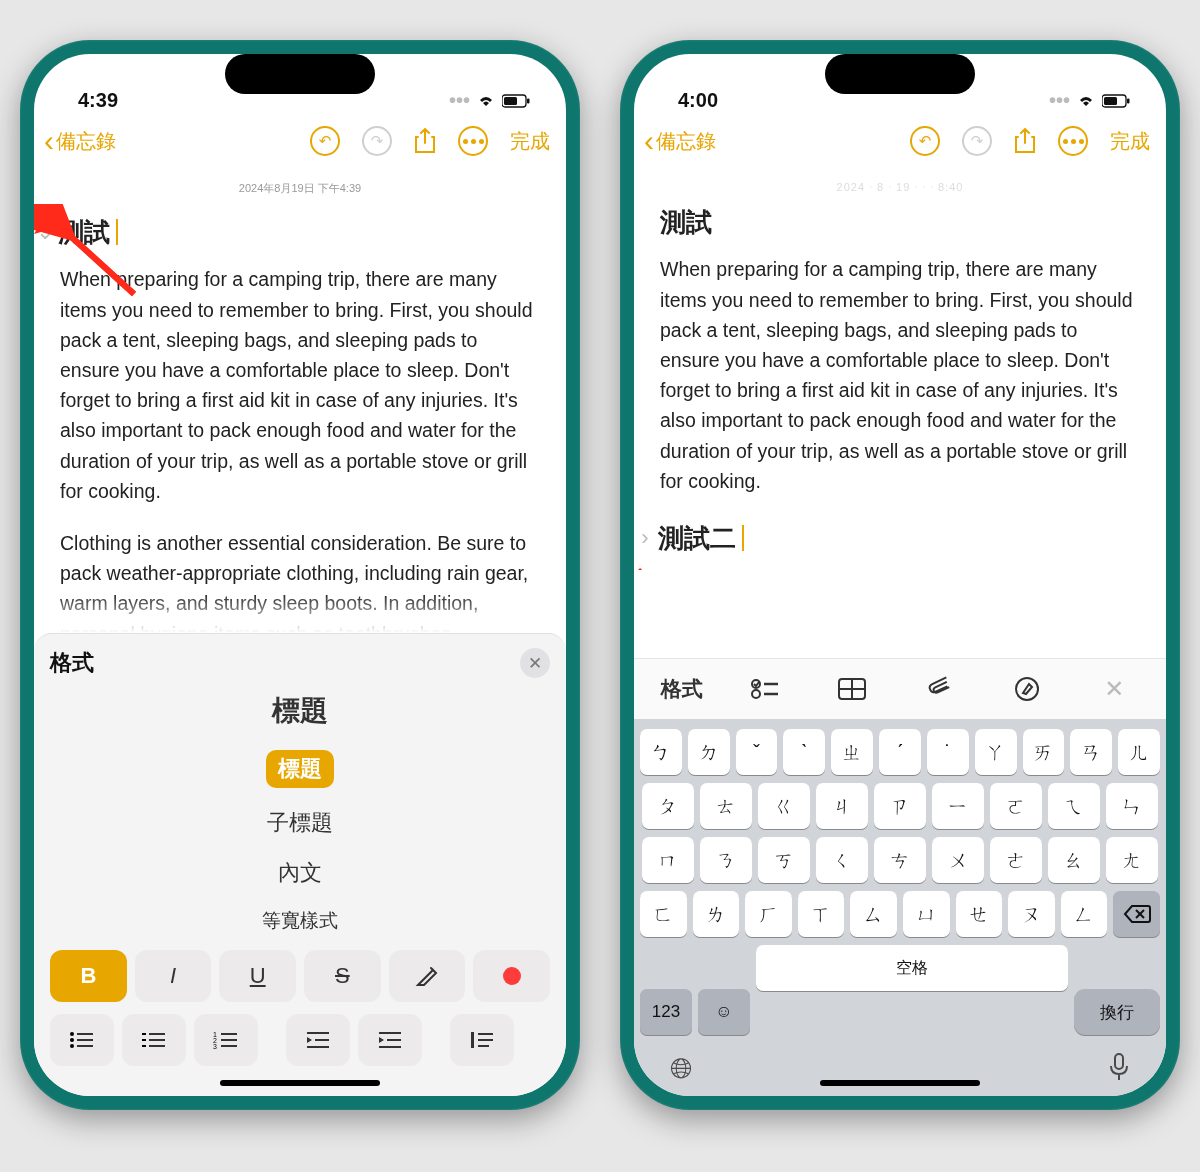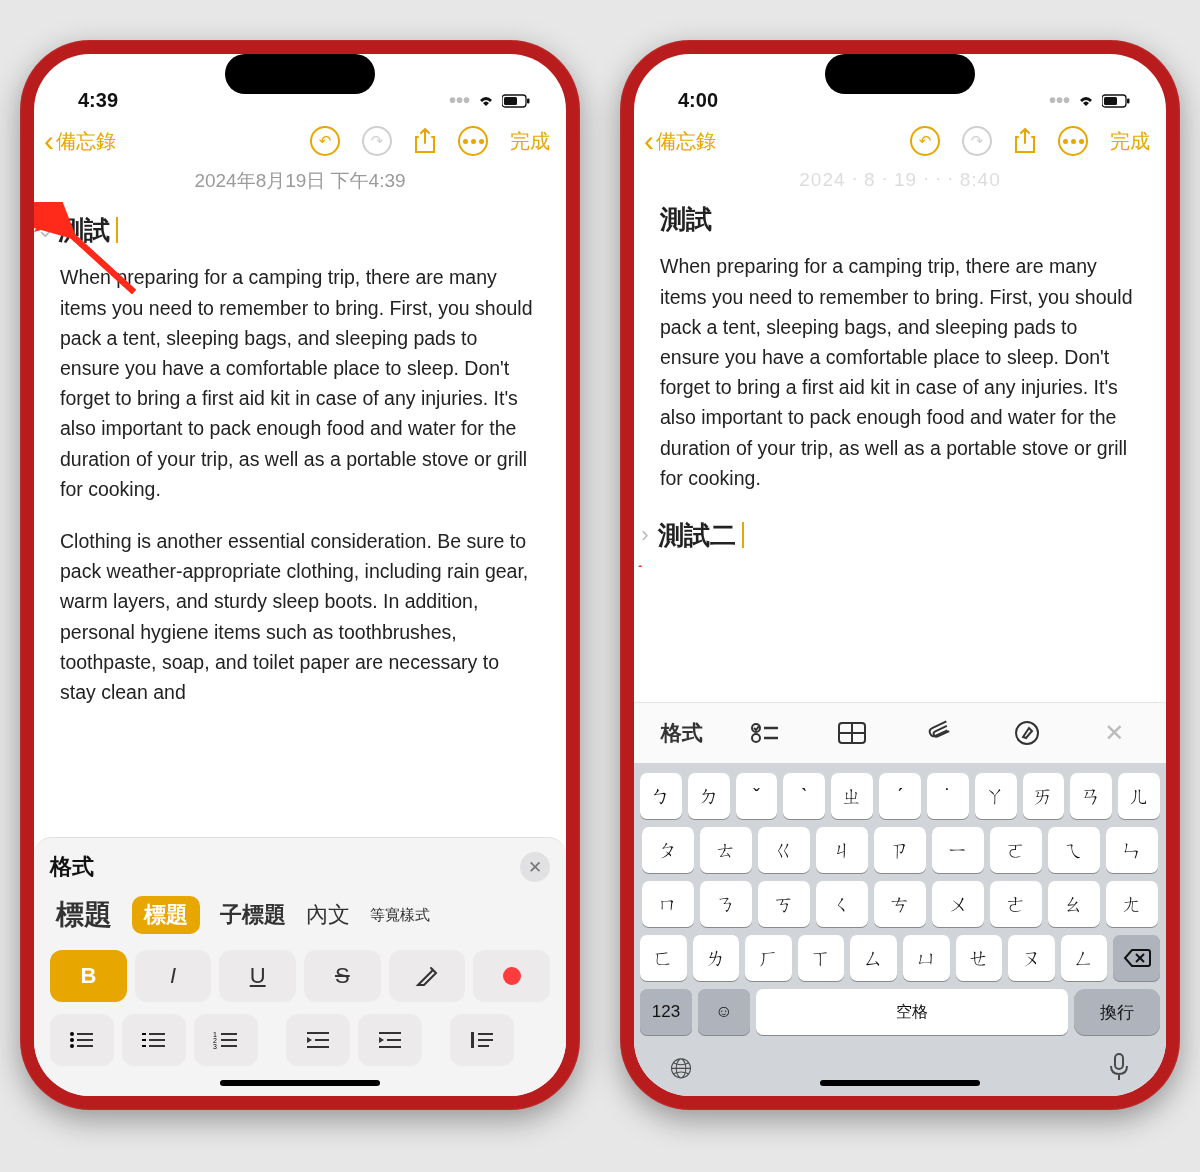--- a/index.html
+++ b/index.html
@@ -7,21 +7,21 @@
     background: #e7e7e7;
     font-family: -apple-system, "Helvetica Neue", Arial, sans-serif;
     display: flex;
     justify-content: center;
     gap: 40px;
     padding: 40px 20px;
   }
   .phone {
     width: 580px;
     height: 1070px;
-    background: #b91c1c;
+    background: #0f766e;
     border-radius: 70px;
     padding: 14px;
     position: relative;
     box-shadow: 0 10px 30px rgba(0,0,0,.35), inset 0 0 3px rgba(255,255,255,.15);
   }
   .screen {
     width: 100%;
     height: 100%;
     background: #fff;
     border-radius: 56px;
@@ -62,22 +62,22 @@
   .tb-left { display:flex; align-items:center; gap:2px; }
   .tb-right { display:flex; align-items:center; gap:22px; font-size:21px; }
   .tb-btn { font-size: 20px; color:#e7a600; display:flex; align-items:center; }
   .tb-btn.dim { color:#cfcfcf; }
   .icon-circle { width:30px; height:30px; border:2px solid currentColor; border-radius:50%; display:flex; align-items:center; justify-content:center; font-size:15px; }
   .icon-dots { display:flex; gap:3px; }
   .icon-dots span { width:5px; height:5px; background:currentColor; border-radius:50%; }
   .timestamp {
     text-align: center;
     color: #9a9a9a;
-    font-size: 19px;
-    margin: 4px 0 8px;
+    font-size: 11px;
+    margin: 17px 0 8px;
   }
   .note-body {
     flex: 1;
     overflow: hidden;
     padding: 0 26px;
     font-size: 19.5px;
     line-height: 1.55;
     color: #222;
     position: relative;
   }
@@ -99,21 +99,21 @@
   
   .format-panel {
     background:#f4f4f5;
     border-radius: 18px 18px 0 0;
     padding: 14px 16px 18px;
     border-top:1px solid #e0e0e0;
   }
   .fp-head { display:flex; justify-content:space-between; align-items:center; margin-bottom:14px; }
   .fp-head .title { font-size:22px; font-weight:700; color:#111; }
   .fp-close { width:30px; height:30px; border-radius:50%; background:#e1e1e4; display:flex; align-items:center; justify-content:center; color:#777; font-size:17px; }
-  .style-row { display:flex; align-items:center; gap:20px; margin-bottom:16px; padding:0 6px; overflow:hidden; white-space:nowrap; }
+  .style-row { display:flex; align-items:center; gap:20px; margin-bottom:16px; padding:0 6px; overflow:hidden; white-space:nowrap;flex-direction:column; }
   .style-item { font-size:22px; color:#333; }
   .style-item.big { font-size:28px; font-weight:800; }
   .style-item.active { background:#e7a600; color:#fff; padding:4px 12px; border-radius:10px; font-weight:700; }
   .btn-row { display:flex; gap:8px; margin-bottom:12px; }
   .fbtn {
     flex:1; height:52px; background:#eceaeb; border-radius:12px;
     display:flex; align-items:center; justify-content:center;
     font-size:22px; color:#333;
   }
   .fbtn.active { background:#e7a600; color:#fff; font-weight:800; }
@@ -135,21 +135,21 @@
   .keyboard { background:#d1d4d9; padding:10px 6px 6px; }
   .krow { display:flex; gap:6px; margin-bottom:8px; justify-content:center; }
   .key {
     flex:1; height:46px; background:#fff; border-radius:7px;
     box-shadow:0 1px 0 rgba(0,0,0,.35);
     display:flex; align-items:center; justify-content:center;
     font-size:20px; color:#111;
   }
   .key.dark { background:#aeb3bc; color:#111; }
   .key.space { flex:3; font-size:16px; }
-  .key.num, .key.emoji, .key.enter { flex:0 0 52px; font-size:17px; }
+  .key.num, .key.emoji, .key.enter { flex:0 0 52px; font-size:17px;margin-top:44px; }
   .krow.last { gap:6px; }
   .kb-bottom { display:flex; justify-content:space-between; padding:10px 30px 4px; color:#4a4a4a; }
   .home-ind { position:absolute; bottom:10px; left:50%; transform:translateX(-50%); width:160px; height:6px; background:#000; border-radius:4px; }
 </style>
 </head>
 <body>
 
 <div class="phone">
   <div class="notch"></div>
   <div class="screen">
@@ -225,23 +225,23 @@
     </div>
 
     <div class="format-panel">
       <div class="fp-head">
         <span class="title">格式</span>
         <span class="fp-close">✕</span>
       </div>
       <div class="style-row">
         <span class="style-item big">標題</span>
         <span class="style-item active">標題</span>
-        <span class="style-item" style="font-weight:700;">子標題</span>
+        <span class="style-item" style="font-weight:400;">子標題</span>
         <span class="style-item">內文</span>
-        <span class="style-item" style="font-size:15px;">等寬樣式</span>
+        <span class="style-item" style="font-size:19px;">等寬樣式</span>
       </div>
       <div class="btn-row">
         <div class="fbtn active">B</div>
         <div class="fbtn" style="font-style:italic;">I</div>
         <div class="fbtn" style="text-decoration:underline;">U</div>
         <div class="fbtn" style="text-decoration:line-through;">S</div>
         <div class="fbtn">
           <svg width="24" height="24" viewBox="0 0 24 24">
               <path d="M3 21 L6 18 L18 6 L21 9 L9 21 Z M16 4 L20 8" fill="none" stroke="#333" stroke-width="2" stroke-linecap="round"></path>
             </svg>

